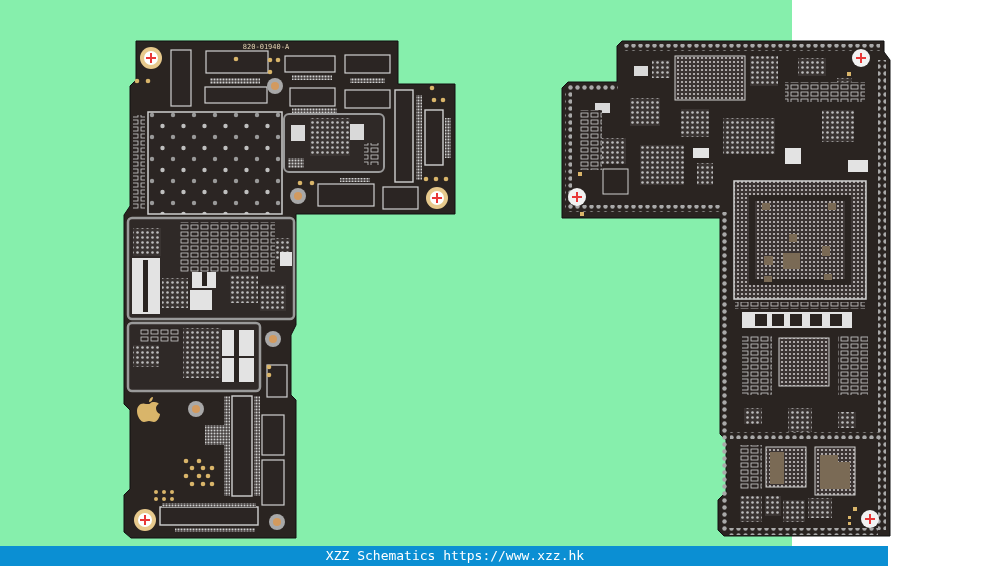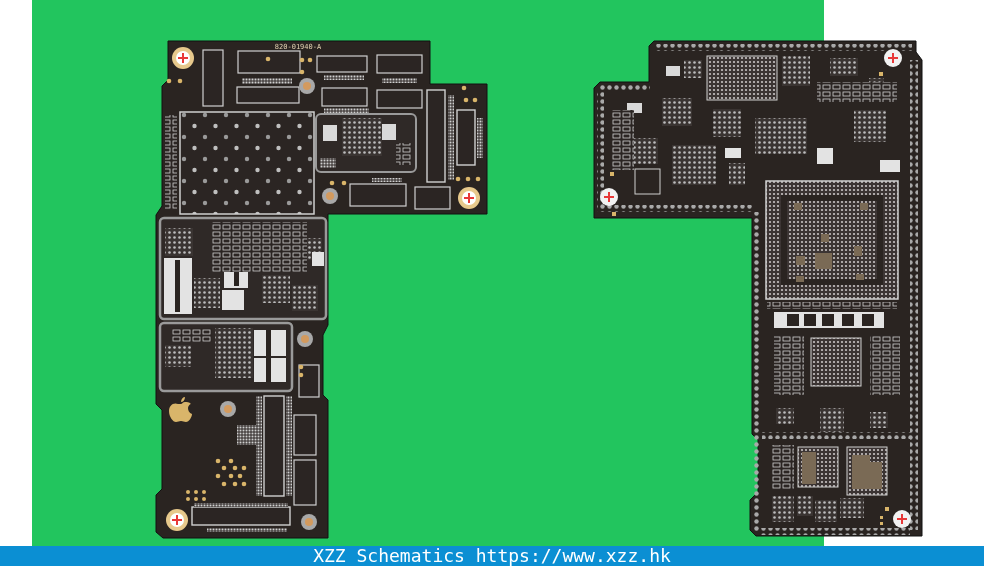--- a/index.html
+++ b/index.html
@@ -1,19 +1,19 @@
 <!DOCTYPE html>
 <html><head>
 <meta charset="utf-8">
 <style>
   html,body{margin:0;padding:0;}
   body{width:1000px;height:566px;background:#ffffff;position:relative;overflow:hidden;font-family:"DejaVu Sans Mono",monospace;}
-  .viewer{position:absolute;left:0;top:0;width:792px;height:546px;background:#22c55e;margin-left:32px;}
+  .viewer{position:absolute;left:0;top:0;width:792px;height:546px;background:#86efac;}
   svg{position:absolute;left:0;top:0;}
-  .footer{position:absolute;left:0;top:546px;width:984px;height:20px;background:#0b8fd3;color:#ffffff;font-family:"DejaVu Sans Mono",monospace;font-size:18px;line-height:20px;text-align:center;letter-spacing:0px;}
+  .footer{position:absolute;left:0;top:546px;width:866px;height:20px;background:#0b8fd3;color:#ffffff;font-family:"DejaVu Sans Mono",monospace;font-size:13px;line-height:20px;text-align:center;letter-spacing:0px;padding-left:22px;}
   .footer span{display:inline-block;}
   .label-text{font-family:"DejaVu Sans Mono",monospace;}
 </style>
 </head>
 <body>
 
 <div class="viewer">
 <svg width="1000" height="546" viewBox="0 0 1000 546" xmlns="http://www.w3.org/2000/svg">
   <defs>
     <pattern id="bga" width="5" height="5" patternUnits="userSpaceOnUse">

